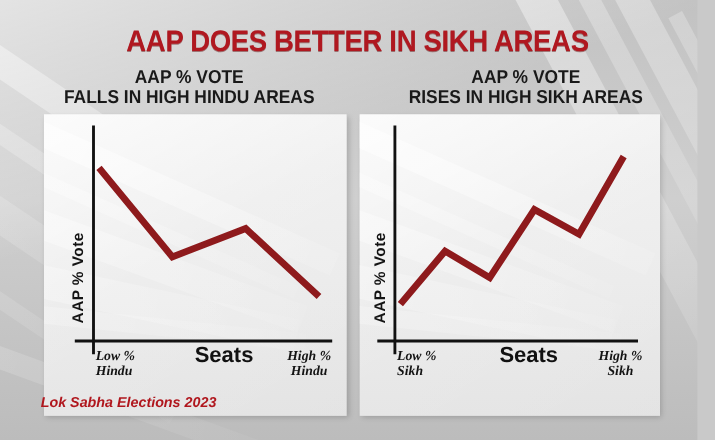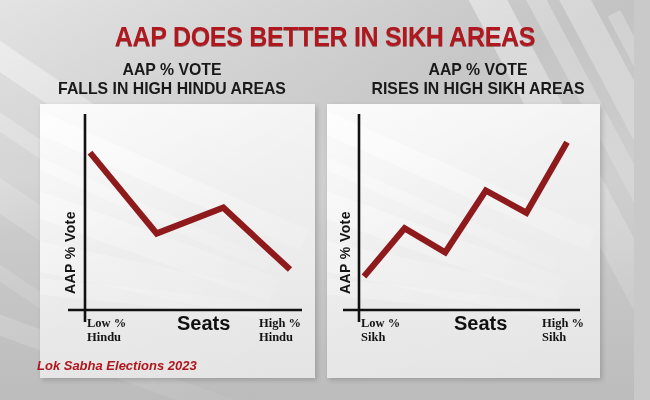--- a/index.html
+++ b/index.html
@@ -127,28 +127,29 @@
     color: #141414;
     white-space: nowrap;
     transform-origin: 0 0;
     transform: rotate(-90deg);
     letter-spacing: 0.4px;
   }
 
   .tick-label {
     position: absolute;
     font-family: "Liberation Serif", serif;
+    font-style: italic;
     font-weight: bold;
     font-size: 12.5px;
     line-height: 14px;
     color: #141414;
     white-space: nowrap;
   }
   .tick-label .ln { display: block; }
-  .tick-label.right-tick { text-align: left; }
+  .tick-label.right-tick { text-align: center; }
 
   .seats-label {
     position: absolute;
     font-family: "Liberation Sans", sans-serif;
     font-weight: bold;
     font-size: 20px;
     color: #111;
     white-space: nowrap;
     margin-left: 27px;
   }

